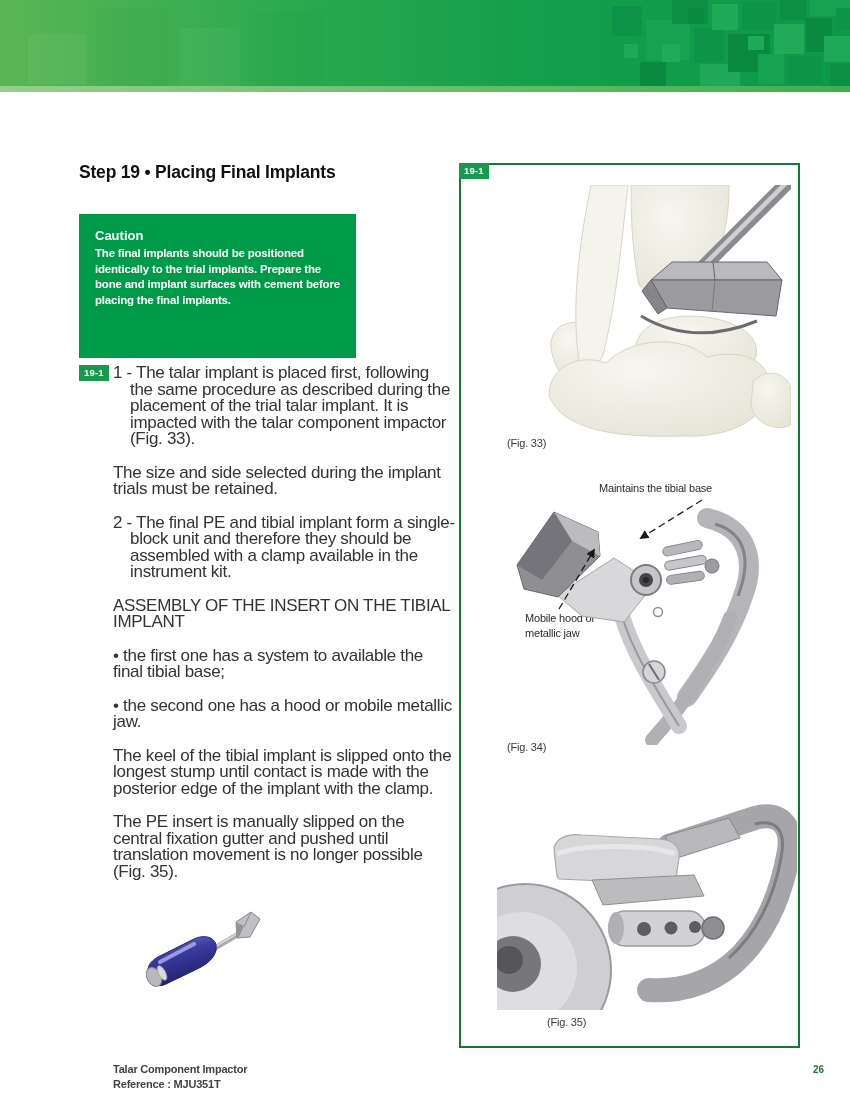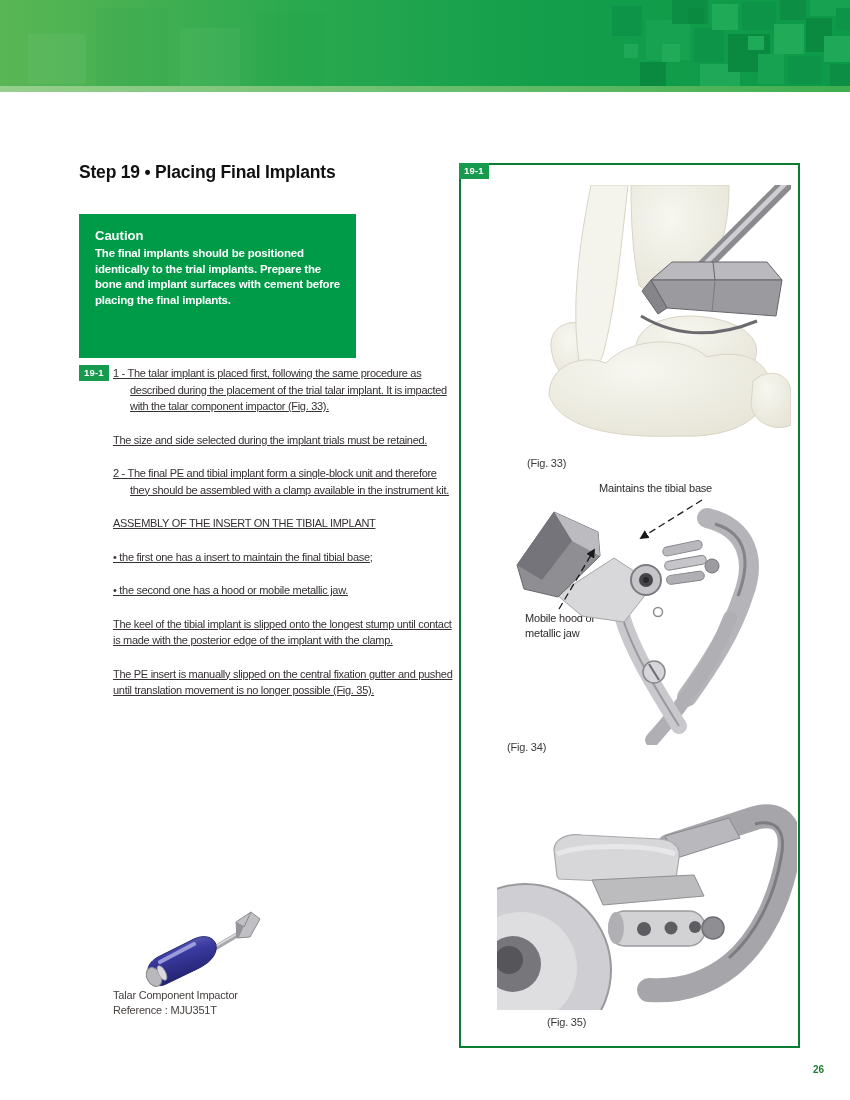--- a/index.html
+++ b/index.html
@@ -23,44 +23,44 @@
   .caution-heading { font-size:13px; font-weight:bold; margin-bottom:3px; }
   .caution-body { font-size:11.5px; font-weight:bold; line-height:15.5px; letter-spacing:-0.2px; }
   .step-tag {
     position:absolute; display:inline-block;
     background:#169a4d; color:#ffffff; font-size:9.5px; font-weight:bold;
     padding:2px 5px 3px 5px; border-radius:0; letter-spacing:0.2px;
   }
   .step-tag.body-tag { left:79px; top:365px; }
   .body-copy {
     position:absolute; left:113px; top:365px; width:342px;
-    font-size:11px; line-height:16.5px; letter-spacing:-0.3px; color:#363132;text-decoration:underline;
+    font-size:17px; line-height:16.5px; letter-spacing:-0.3px; color:#363132;
   }
   .para { margin-bottom:17px; }
   .para.hang { padding-left:17px; text-indent:-17px; }
   
   .tool-image { position:absolute; left:138px; top:910px; width:130px; height:88px; }
   .tool-caption {
-    position:absolute; left:113px; top:988px;
-    font-size:11px; line-height:15px; color:#46413f; letter-spacing:-0.2px;
+    position:absolute; left:113px; top:1062px;
+    font-size:11px; line-height:15px; color:#46413f; letter-spacing:-0.2px;font-weight:bold;
   }
   
   .figure-panel {
     position:absolute; left:459px; top:163px; width:341px; height:885px;
     border:2px solid #0a7d32; background:#ffffff;
   }
   .figure-panel .step-tag.panel-tag { left:-2px; top:-2px; }
   .fig-illus { position:absolute; }
   .fig33-illus { left:30px; top:20px; width:300px; height:262px; }
   .fig34-illus { left:41px; top:335px; width:290px; height:245px; }
   .fig35-illus { left:36px; top:613px; width:300px; height:232px; }
   .fig-caption {
     position:absolute; left:46px; font-size:11px; color:#3c3839; letter-spacing:-0.2px;
   }
-  .fig33-caption { top:292px;margin-left:20px; }
+  .fig33-caption { top:272px; }
   .fig34-caption { top:576px; }
   .fig35-caption { top:851px;margin-left:40px; }
   .fig-label { position:absolute; font-size:11px; color:#2e2a2b; letter-spacing:-0.2px; }
   .fig34-label-top { left:138px; top:317px; white-space:nowrap; }
   .fig34-label-left { left:64px; top:446px; width:100px; line-height:15px; }
   .fig34-arrows { position:absolute; left:40px; top:315px; width:292px; height:140px; z-index:3; }
   
   .page-number {
     position:absolute; left:813px; top:1064px;
     font-size:10px; font-weight:bold; color:#1e7c33;
@@ -124,21 +124,21 @@
   <div class="caution-body">The final implants should be positioned identically to the trial implants. Prepare the bone and implant surfaces with cement before placing the final implants.</div>
 </div>
 
 <span class="step-tag body-tag">19-1</span>
 
 <div class="body-copy">
   <p class="para hang">1 - The talar implant is placed first, following the same procedure as described during the placement of the trial talar implant. It is impacted with the talar component impactor (Fig. 33).</p>
   <p class="para">The size and side selected during the implant trials must be retained.</p>
   <p class="para hang">2 - The final PE and tibial implant form a single-block unit and therefore they should be assembled with a clamp available in the instrument kit.</p>
   <p class="para">ASSEMBLY OF THE INSERT ON THE TIBIAL IMPLANT</p>
-  <p class="para">• the first one has a insert to maintain the final tibial base;</p>
+  <p class="para">• the first one has a system to available the final tibial base;</p>
   <p class="para">• the second one has a hood or mobile metallic jaw.</p>
   <p class="para">The keel of the tibial implant is slipped onto the longest stump until contact is made with the posterior edge of the implant with the clamp.</p>
   <p class="para">The PE insert is manually slipped on the central fixation gutter and pushed until translation movement is no longer possible (Fig. 35).</p>
 </div>
 
 <div class="tool-image">
   <svg width="130" height="88" viewBox="0 0 130 88">
     <defs>
       <linearGradient id="hgrad" x1="0" y1="0" x2="0.4" y2="1">
         <stop offset="0" stop-color="#7d7dd0"></stop>

